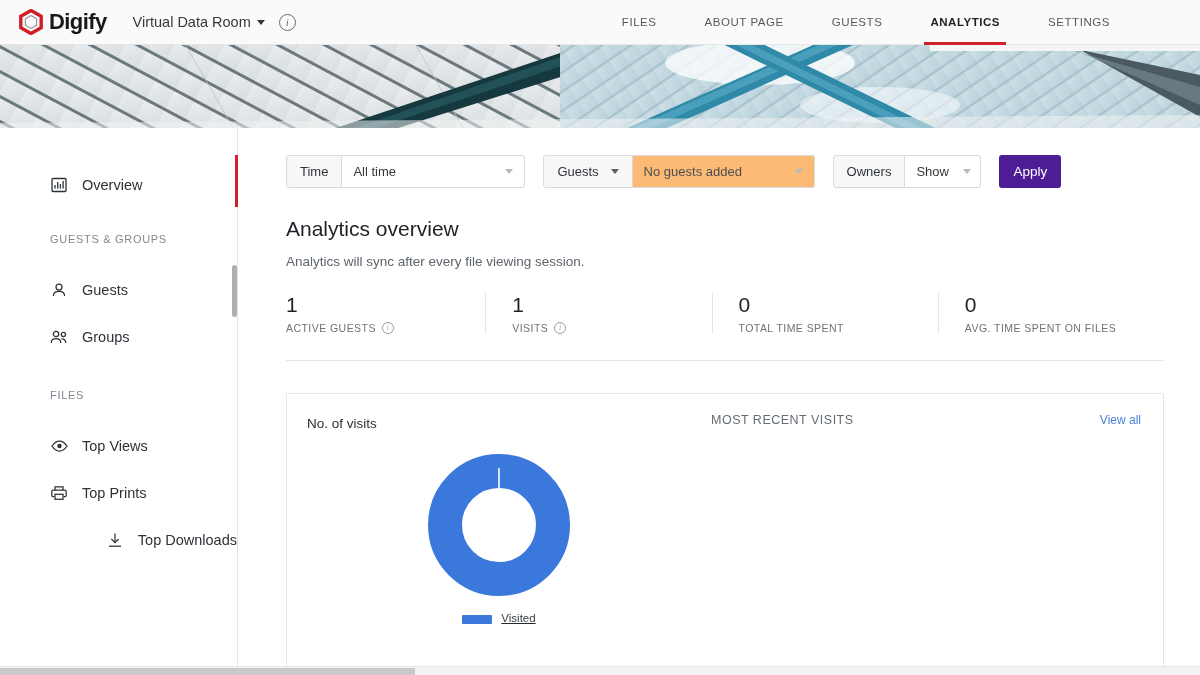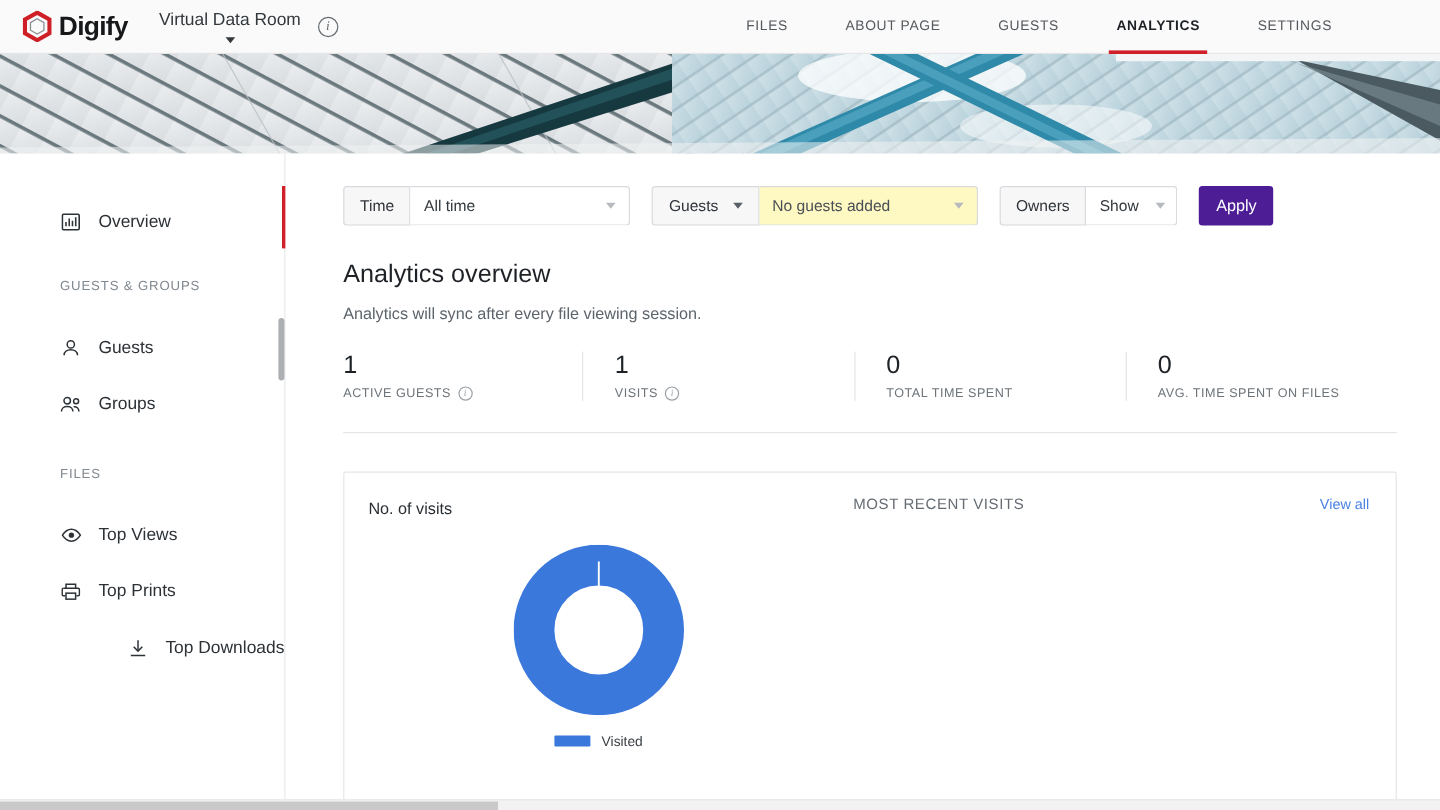--- a/index.html
+++ b/index.html
@@ -23,21 +23,20 @@
   .brand { display: flex; align-items: center; margin-left: 18px; }
   .logo-mark { width: 26px; height: 26px; display: block; }
   .brand-name {
     font-size: 22px; font-weight: bold; letter-spacing: -0.6px;
     color: #16181a; margin-left: 5px;
   }
   .room-select {
     display: flex; align-items: center; gap: 6px;
     margin-left: 26px; font-size: 14.5px; color: #33383d;
     cursor: pointer;
-    flex-direction: column;
   }
   .caret {
     width: 0; height: 0;
     border-left: 4.5px solid transparent;
     border-right: 4.5px solid transparent;
     border-top: 5.5px solid #33383d;
   }
   .info-circle {
     margin-left: 14px; width: 17px; height: 17px;
     border: 1.3px solid #646a70; border-radius: 50%;
@@ -108,21 +107,21 @@
     background: #f7f7f7; border: 1px solid #d8dade;
     font-size: 13px; color: #2f343a; border-radius: 3px 0 0 3px;
     gap: 8px; cursor: pointer;
   }
   .fg-value {
     height: 33px; display: flex; align-items: center;
     padding: 0 11px; border: 1px solid #d8dade; border-left: none;
     font-size: 13px; color: #33383d; background: #fff;
     border-radius: 0 3px 3px 0; justify-content: space-between; cursor: pointer;
   }
-  .fg-value.disabled { background: #fef9c3; color: #4a4f55; }
+  .fg-value.disabled { background: #fdba74; color: #4a4f55; }
   .sel-caret {
     width: 0; height: 0; margin-left: 14px;
     border-left: 4.5px solid transparent;
     border-right: 4.5px solid transparent;
     border-top: 5.5px solid #8c9198;
   }
   .sel-caret.dim { border-top-color: #b6babe; }
   .sel-caret.dark { border-top-color: #5a6068; }
   .apply-btn {
     margin-left: 18px; height: 33px; width: 62px;
@@ -152,21 +151,21 @@
   .hr { position: absolute; top: 232px; left: 48px; width: 878px; height: 1px; background: #e4e6e8; }
 
   
   .card {
     position: absolute; top: 265px; left: 48px;
     width: 878px; height: 285px;
     background: #fff; border: 1px solid #e4e6e8; border-radius: 2px;
   }
   .card-left-title { position: absolute; top: 22px; left: 20px; font-size: 13.5px; color: #2a2f34; }
   .donut-wrap { position: absolute; top: 60px; left: 0; width: 424px; text-align: center; }
-  .legend { display: flex; align-items: flex-start; justify-content: center; gap: 9px; margin-top: 12px; }
+  .legend { display: flex; align-items: flex-end; justify-content: center; gap: 9px; margin-top: 12px; text-decoration: underline; }
   .legend-swatch { width: 30px; height: 9px; border-radius: 1px; }
   .legend-text { font-size: 11.5px; color: #3b4046; }
 
   .recent { position: absolute; top: 0; left: 424px; right: 0; height: 100%; }
   .recent-head {
     position: absolute; top: 19px; left: 0; right: 22px;
     display: flex; align-items: center; justify-content: space-between;
   }
   .recent-title { font-size: 12.5px; letter-spacing: 0.5px; color: #656c73; }
   .view-all { font-size: 12px; color: #4a82e0; text-decoration: none; cursor: pointer; }

